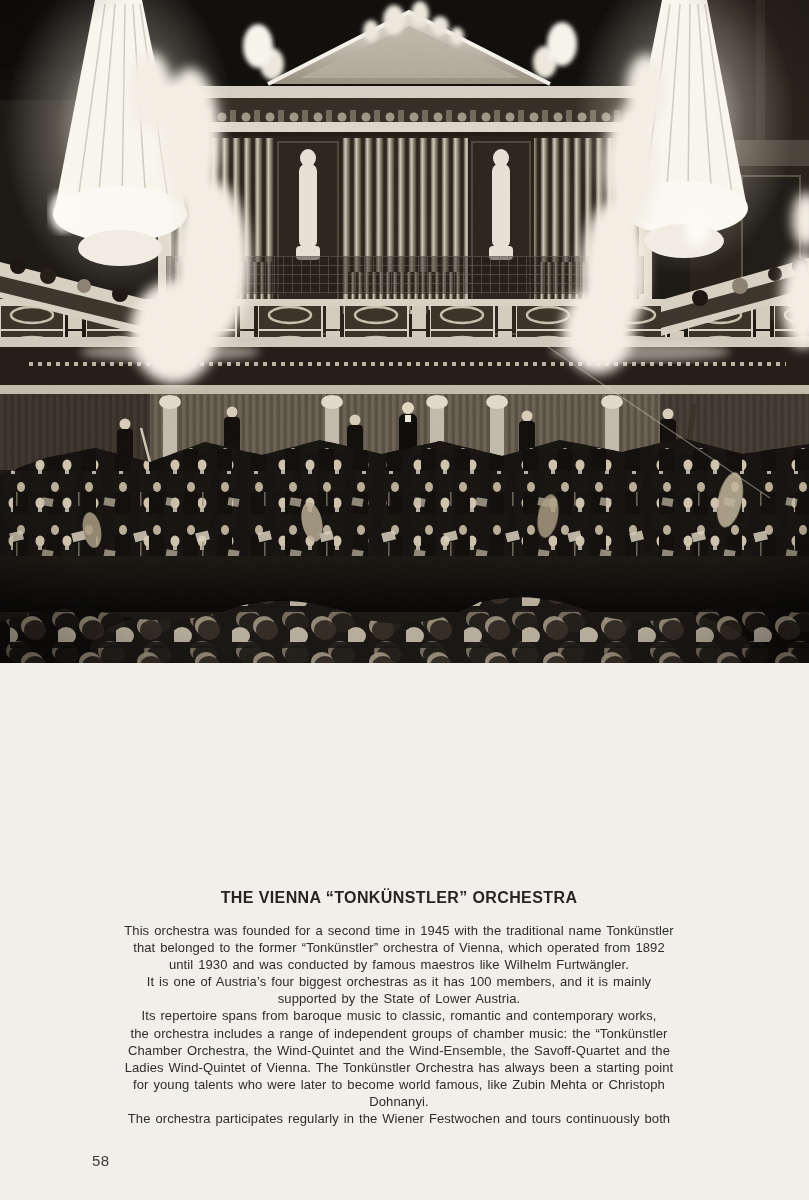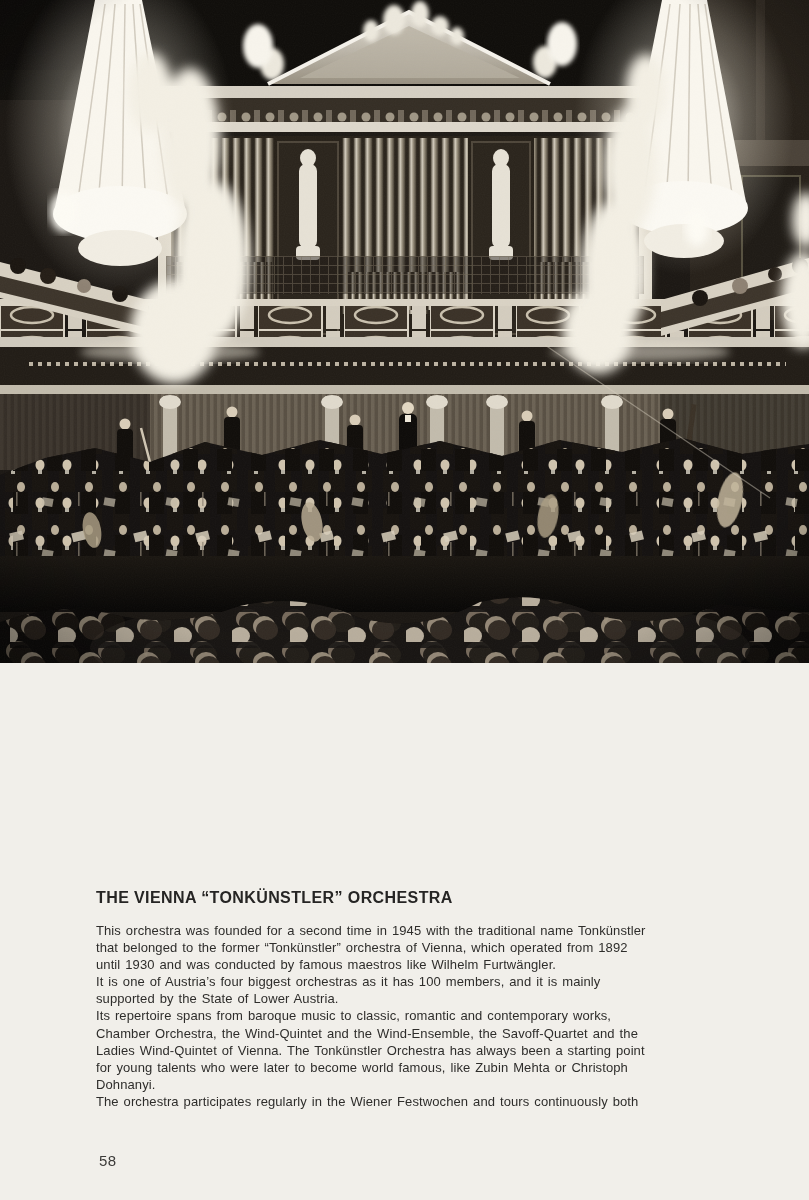--- a/index.html
+++ b/index.html
@@ -8,32 +8,32 @@
     background:#f1efea;
     font-family:"Liberation Sans","DejaVu Sans",sans-serif;
     color:#2b2a28;
   }
   .photo-wrap{
     position:absolute;left:0;top:0;width:809px;height:663px;
     background:#171411;
   }
   .photo-wrap svg{display:block;width:809px;height:663px;}
   .article{
-    position:absolute;left:96px;top:889px;width:650px;
+    position:absolute;left:74px;top:889px;width:650px;text-align:center;
   }
   .article-heading{
     font-size:16px;font-weight:bold;letter-spacing:.4px;
     color:#262524;margin:0 0 15px 0;
   }
   .article-line{
     font-size:13px;line-height:17.1px;white-space:nowrap;
     letter-spacing:.1px;word-spacing:1.2px;color:#2e2d2b;
   }
   .page-number{
-    position:absolute;left:99px;top:1152px;
+    position:absolute;left:92px;top:1152px;
     font-size:15px;color:#3c3b39;letter-spacing:.5px;
   }
 </style>
 </head>
 <body>
 
 <div class="photo-wrap">
 <svg viewBox="0 0 809 663" preserveAspectRatio="none">
   <defs>
     <linearGradient id="pipeG" x1="0" y1="0" x2="1" y2="0">
@@ -336,20 +336,21 @@
 </div>
 
 <div class="article">
   <h1 class="article-heading">THE VIENNA “TONKÜNSTLER” ORCHESTRA</h1>
   <div class="article-line">This orchestra was founded for a second time in 1945 with the traditional name Tonkünstler</div>
   <div class="article-line">that belonged to the former “Tonkünstler” orchestra of Vienna, which operated from 1892</div>
   <div class="article-line">until 1930 and was conducted by famous maestros like Wilhelm Furtwängler.</div>
   <div class="article-line">It is one of Austria’s four biggest orchestras as it has 100 members, and it is mainly</div>
   <div class="article-line">supported by the State of Lower Austria.</div>
   <div class="article-line">Its repertoire spans from baroque music to classic, romantic and contemporary works,</div>
+  <div class="article-line">the orchestra includes a range of independent groups of chamber music: the “Tonkünstler</div>
   <div class="article-line">Chamber Orchestra, the Wind-Quintet and the Wind-Ensemble, the Savoff-Quartet and the</div>
   <div class="article-line">Ladies Wind-Quintet of Vienna. The Tonkünstler Orchestra has always been a starting point</div>
   <div class="article-line">for young talents who were later to become world famous, like Zubin Mehta or Christoph</div>
   <div class="article-line">Dohnanyi.</div>
   <div class="article-line">The orchestra participates regularly in the Wiener Festwochen and tours continuously both</div>
 </div>
 
 <div class="page-number">58</div>
 
 </body></html>

